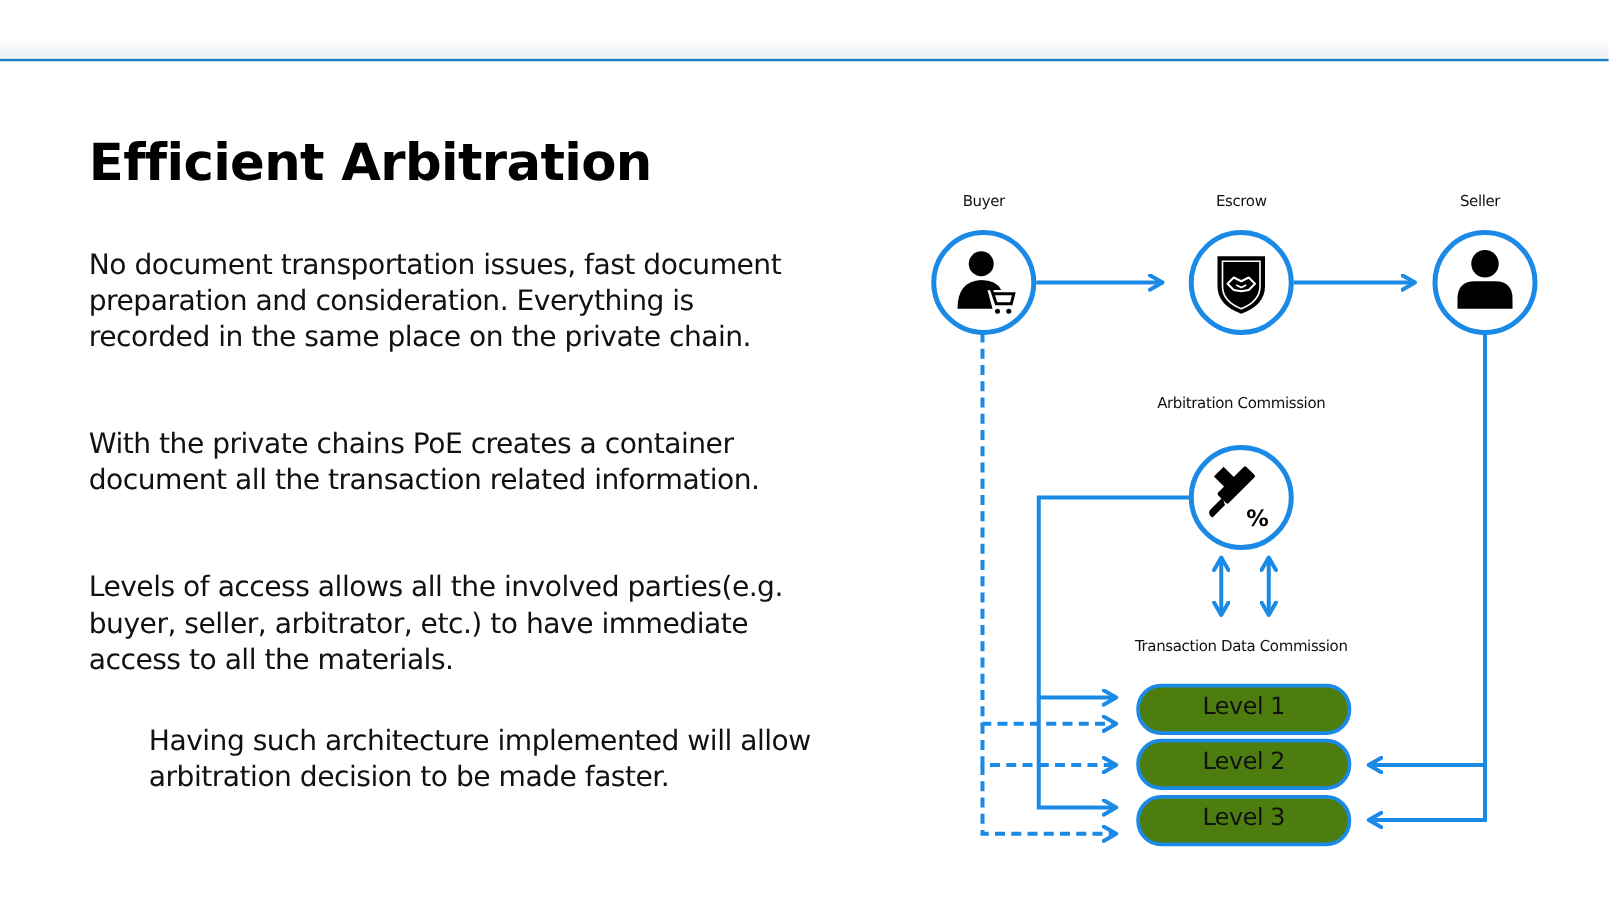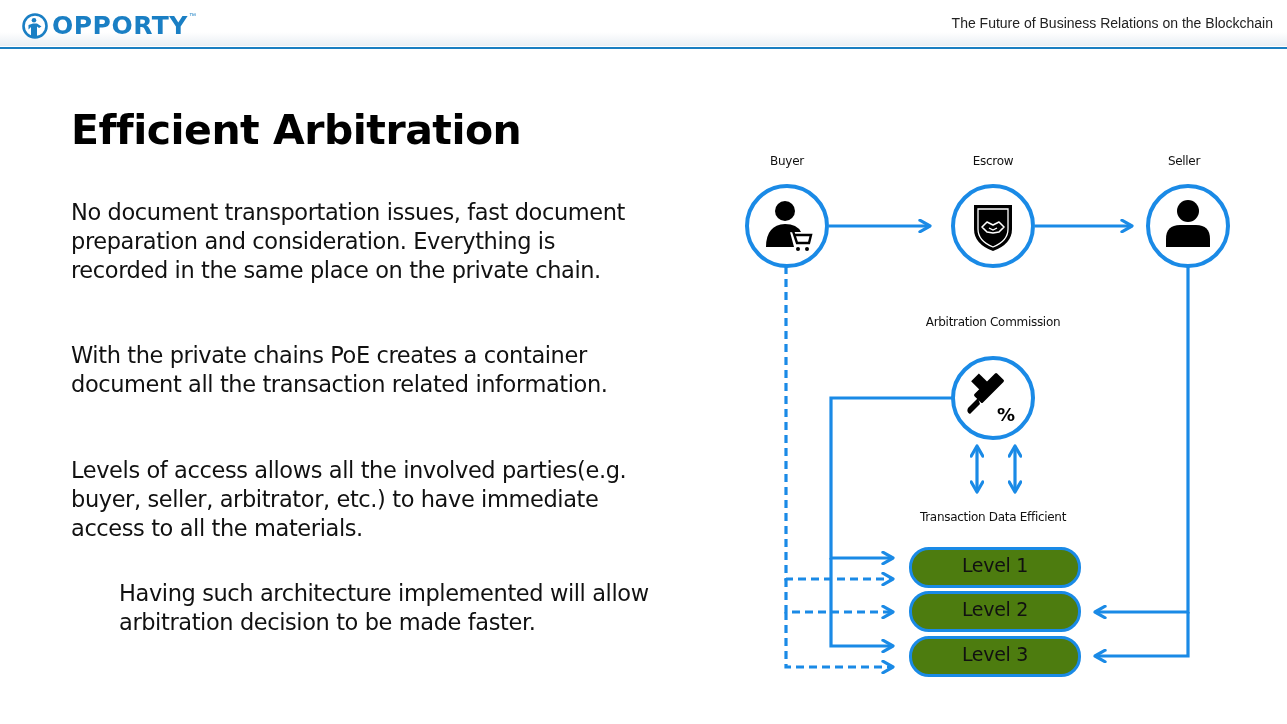--- a/index.html
+++ b/index.html
@@ -56,30 +56,20 @@
     display: flex; align-items: center; justify-content: center;
     font-size: 19px; color: #111; box-sizing: content-box;
     font-family: "DejaVu Sans", sans-serif; letter-spacing: -0.3px;
   }
   .level-pill span { margin-top: -6px; }
 </style>
 </head>
 <body>
 
 <div class="header">
-  <div class="logo">
-    <svg class="logo-icon" viewBox="0 0 26 26">
-      <circle cx="13" cy="13" r="11.5" fill="none" stroke="#1a7fc4" stroke-width="2.6"></circle>
-      <circle cx="12" cy="7.3" r="2.3" fill="#1a7fc4"></circle>
-      <path d="M9 24 L9 14 L6.5 16.5 L6.5 12 L11 10.5 L15 10.5 L19.5 13.5 L17 15 L15 13.5 L15 24 Z" fill="#1a7fc4"></path>
-    </svg>
-    <span class="logo-text">OPPORTY</span>
-    <span class="logo-tm">™</span>
-  </div>
-  <div class="tagline">The Future of Business Relations on the Blockchain</div>
 </div>
 <div class="header-line"></div>
 
 <h1 class="page-title">Efficient Arbitration</h1>
 <p class="para" style="top:198px;">No document transportation issues, fast document preparation and consideration. Everything is recorded in the same place on the private chain.</p>
 <p class="para" style="top:341px;">With the private chains PoE creates a container document all the transaction related information.</p>
 <p class="para" style="top:456px;">Levels of access allows all the involved parties(e.g. buyer, seller, arbitrator, etc.) to have immediate access to all the materials.</p>
 <p class="para" style="top:579px;margin-left:48px;">Having such architecture implemented will allow arbitration decision to be made faster.</p>
 
 <svg class="diagram" width="1287" height="724" viewBox="0 0 1287 724">
@@ -148,21 +138,21 @@
       <path d="M978 398 L968 408 Q966 412 970 414 L980 404 Z" fill="#000"></path>
       <text x="1006" y="421" font-size="18" font-weight="bold" font-family="DejaVu Sans, sans-serif" text-anchor="middle" fill="#000">%</text>
     </g>
   </g>
 </svg>
 
 <div class="node-label" style="left:787px; top:154px;">Buyer</div>
 <div class="node-label" style="left:993px; top:154px;">Escrow</div>
 <div class="node-label" style="left:1184px; top:154px;">Seller</div>
 <div class="node-label" style="left:993px; top:315px;">Arbitration Commission</div>
-<div class="node-label" style="left:993px; top:510px;">Transaction Data Efficient</div>
+<div class="node-label" style="left:993px; top:510px;">Transaction Data Commission</div>
 
 <div class="level-pill" style="left:909px; top:547px;">
     <span>Level 1</span>
   </div>
 <div class="level-pill" style="left:909px; top:591px;">
     <span>Level 2</span>
   </div>
 <div class="level-pill" style="left:909px; top:636px;">
     <span>Level 3</span>
   </div>

